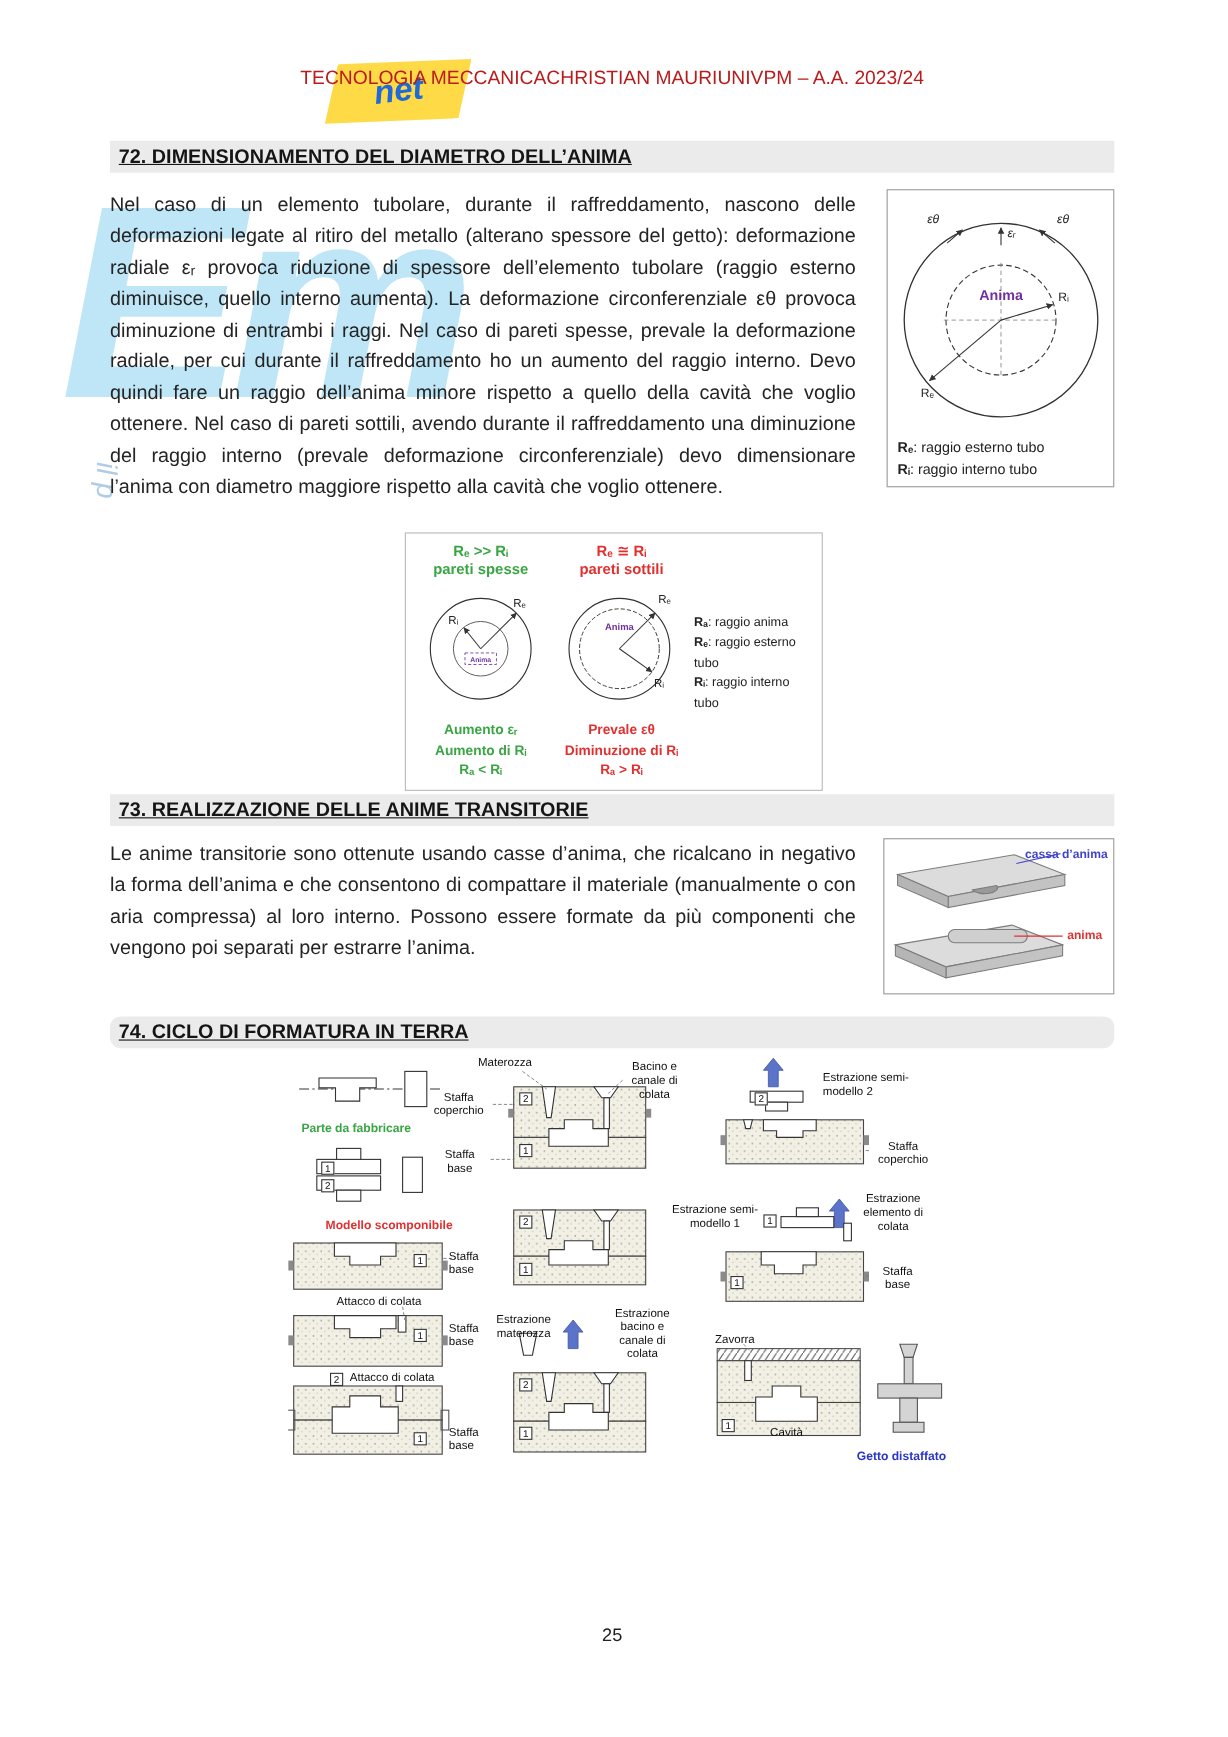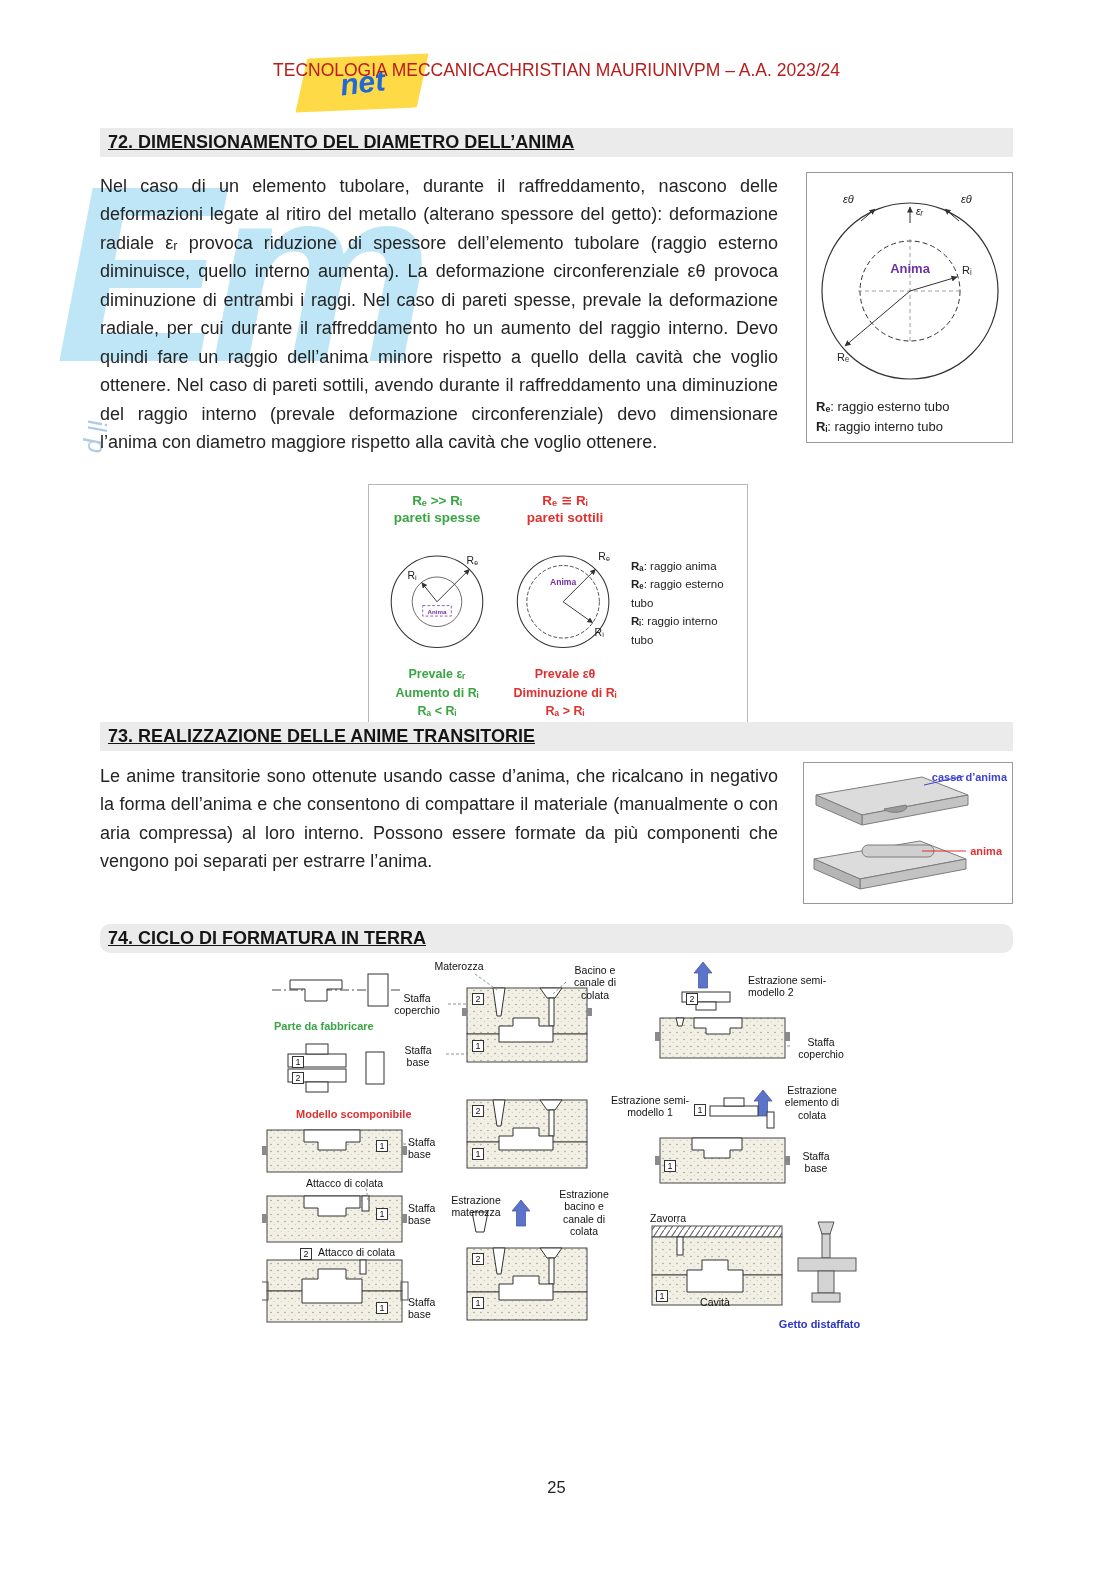--- a/index.html
+++ b/index.html
@@ -30,21 +30,21 @@
   .jtext{width:678px;font-size:18px;line-height:1.58;text-align:justify;color:#242424;}
   
   .fig72{width:207px;box-sizing:border-box;border:1px solid #999;background:#fff;padding:8px 6px 6px;}
   .fig72 svg{display:block;margin:0 auto;}
   .f72-legend{margin-top:8px;font-size:13px;line-height:1.5;color:#222;padding-left:3px;}
   .f72-legend .sym{font-weight:bold;}
   
   .figcmp{top:484px;left:368px;width:380px;box-sizing:border-box;border:1px solid #b8b8b8;
           background:#fff;padding:8px 6px;display:flex;gap:4px;}
   .cmp-col{width:124px;text-align:center;}
-  .cmp-title{font-size:13.5px;font-weight:bold;line-height:1.25;margin-bottom:12px;}
+  .cmp-title{font-size:13.5px;font-weight:bold;line-height:1.25;margin-bottom:0;}
   .cmp-bottom{font-size:12.5px;font-weight:bold;line-height:1.5;margin-top:6px;}
   .cmp-legend{width:110px;padding-top:64px;font-size:11.5px;line-height:1.6;text-align:left;color:#222;}
   .cmp-legend .sym{font-weight:bold;}
   .green{color:#3aa544;} .red{color:#e03131;}
   .bluelbl{color:#4143cf;}
   
   .fig73{position:relative;width:210px;height:142px;box-sizing:border-box;border:1px solid #999;background:#fff;}
   .f73-lbl{position:absolute;font-size:11px;font-weight:bold;line-height:1.1;}
   .f73-cassa{top:8px;right:5px;}
   .f73-anima{top:82px;right:10px;}
@@ -134,21 +134,21 @@
         <circle cx="65" cy="64" r="48" fill="#fff" stroke="#333" stroke-width="1.1"></circle>
         <circle cx="65" cy="64" r="26" fill="none" stroke="#555" stroke-width="0.9"></circle>
         <line x1="65" y1="64" x2="49" y2="44" stroke="#333" stroke-width="1" marker-end="url(#ah)"></line>
         <line x1="65" y1="64" x2="99" y2="30" stroke="#333" stroke-width="1" marker-end="url(#ah)"></line>
         <text x="34" y="40" class="st">Rᵢ</text>
         <text x="96" y="24" class="st">Rₑ</text>
         <rect x="50" y="68" width="30" height="11" fill="none" stroke="#7030a0" stroke-width="0.8" stroke-dasharray="3 2"></rect>
         <text x="65" y="76.5" text-anchor="middle" class="anima-xs">Anima</text>
       </svg>
       <div class="cmp-bottom green">
-        <div>Prevale εᵣ</div>
+        <div>Aumento εᵣ</div>
         <div>Aumento di Rᵢ</div>
         <div>Rₐ &lt; Rᵢ</div>
       </div>
     </div>
 
     <div class="cmp-col">
       <div class="cmp-title red">
         <div>Rₑ ≅ Rᵢ</div>
         <div>pareti sottili</div>
       </div>

